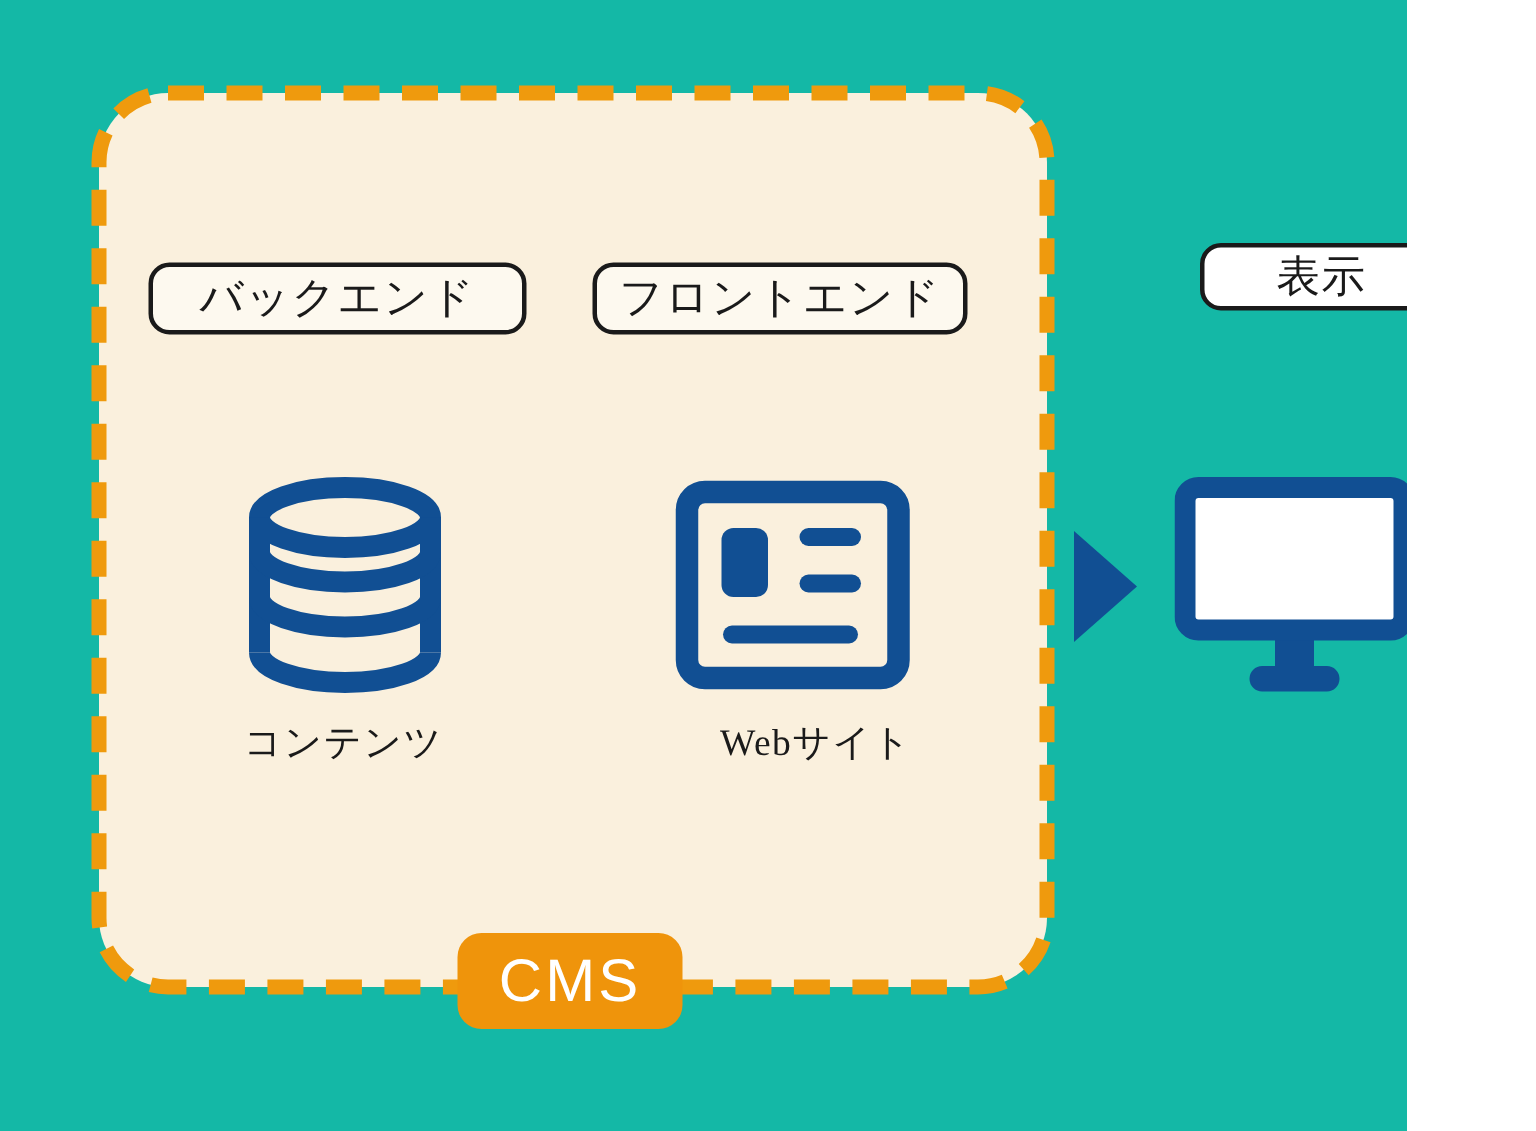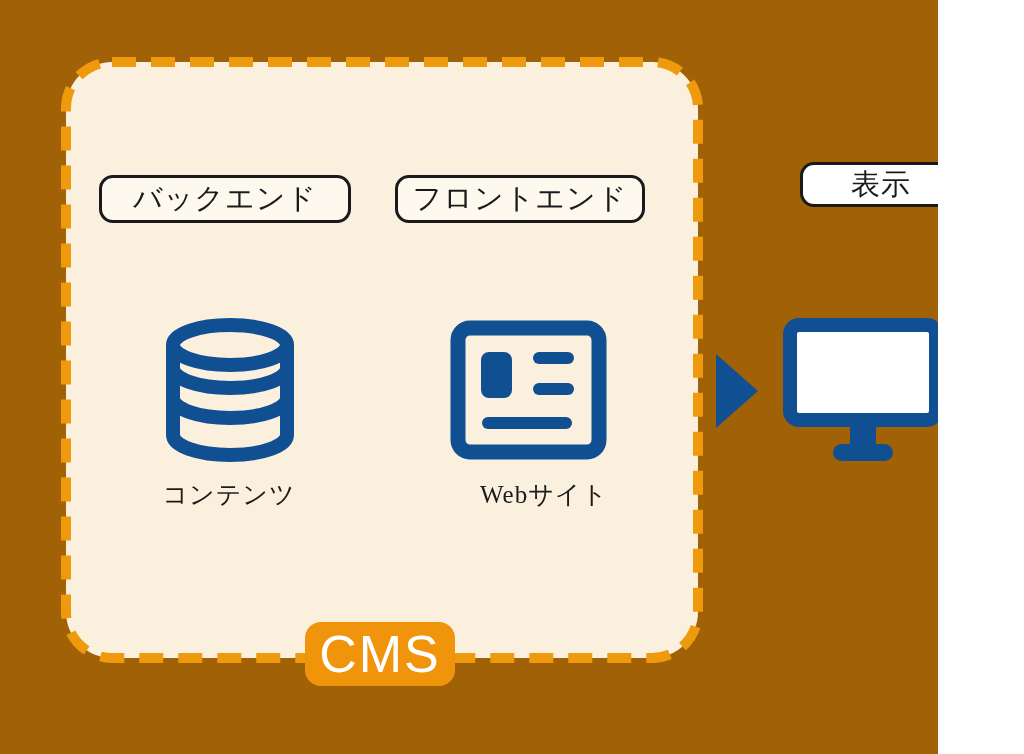--- a/index.html
+++ b/index.html
@@ -5,21 +5,21 @@
   * { margin: 0; padding: 0; box-sizing: border-box; }
   html, body { background: #ffffff; }
   body {
     font-family: "Liberation Sans", "DejaVu Sans", sans-serif;
     color: #1a1a1a;
   }
   .stage {
     position: relative;
     width: 938px;
     height: 754px;
-    background: #a16207;
+    background: #14b8a6;
     overflow: hidden;
   }
   .abs { position: absolute; }
 
   
   .cms-boundary-svg { left: 56px; top: 52px; width: 652px; height: 616px; }
 
   
   .tag-label {
     display: flex;
@@ -57,21 +57,21 @@
 
   
   .cms-badge {
     left: 305px; top: 622px; width: 150px; height: 64px;
     background: #ef940b;
     border-radius: 16px;
     display: flex;
     align-items: center;
     justify-content: center;
     color: #ffffff;
-    font-size: 52px;
+    font-size: 40px;
     font-weight: 500;
     letter-spacing: 2px;
   }
 </style>
 </head>
 <body>
 
 <div class="stage">
 
   <svg class="abs cms-boundary-svg" viewBox="0 0 652 616" xmlns="http://www.w3.org/2000/svg" aria-hidden="true">

